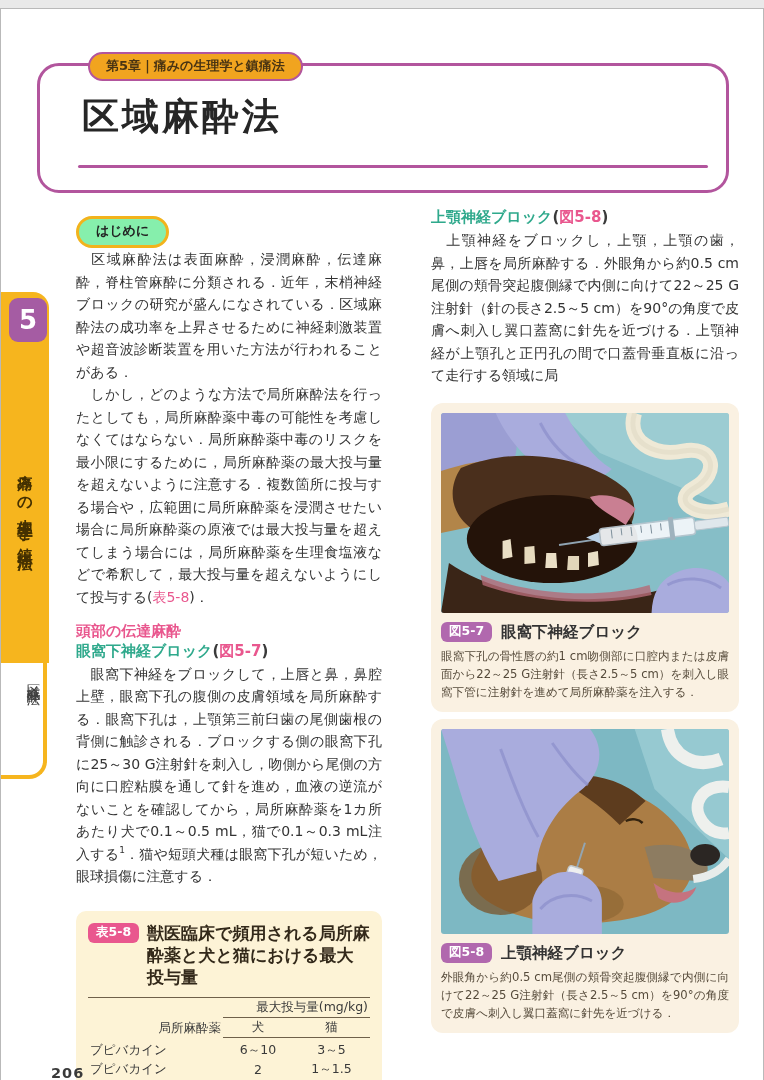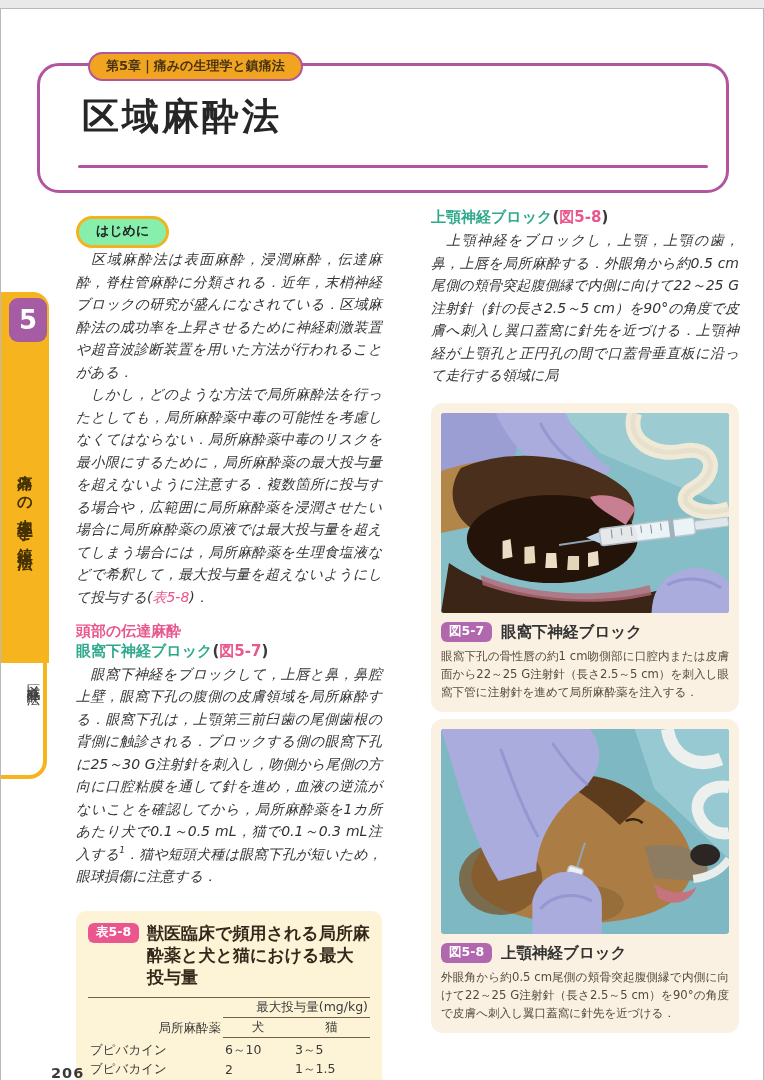--- a/index.html
+++ b/index.html
@@ -17,42 +17,42 @@
   .side-vert-title{position:absolute;left:0;top:62px;width:48px;height:300px;display:flex;justify-content:center;writing-mode:vertical-rl;font-size:15.5px;font-weight:bold;color:#443000;letter-spacing:3px;line-height:48px;text-align:left;}
   .side-section{position:absolute;left:0;top:654px;width:42px;height:112px;background:#fff;border-right:4px solid #f6b51e;border-bottom:4px solid #f6b51e;border-radius:0 0 18px 0;box-sizing:content-box;}
   .side-section-label{position:absolute;left:0;top:10px;width:42px;display:flex;justify-content:center;writing-mode:vertical-rl;font-size:13.5px;color:#3d3d3d;letter-spacing:2px;}
 
   
   .col-left{position:absolute;left:75px;top:207px;width:306px;}
   .col-right{position:absolute;left:391px;top:198px;width:308px;padding-left:39px;}
 
   .intro-pill{display:inline-block;border:3px solid #f2b31c;border-radius:17px;padding:3px 17px 5px;font-size:13px;font-weight:bold;color:#222;background:#86efac;}
 
-  p.body{font-size:14px;line-height:1.61;text-align:justify;color:#333;margin:0;font-style:italic;}
+  p.body{font-size:14px;line-height:1.61;text-align:justify;color:#333;margin:0;}
   .p-top{margin-top:11px;}
   sup{font-size:9px;}
 
   h3.h-pink{font-size:15px;font-weight:bold;color:#e9578e;margin:13px 0 0;}
   h4.h-teal{font-size:15px;font-weight:bold;color:#2fa98c;margin:1px 0 2px;}
   h4.h-teal .seg-dark{color:#3a3a3a;}
   .seg-pink{color:#e9578e;}
   .seg-dark{color:#3a3a3a;}
 
   
   .table-card{margin-top:23px;background:#fdf3d6;border-radius:10px;padding:11px 12px 13px;width:306px;box-sizing:border-box;}
   .table-head-row{display:flex;align-items:flex-start;gap:8px;}
   .badge-pink{flex:0 0 auto;background:#e9578e;color:#fff;border-radius:6px;padding:1px 8px 2px;font-size:12.5px;font-weight:bold;margin-top:1px;}
   .table-title{font-size:17px;font-weight:bold;color:#33291a;line-height:1.3;}
   table.dose{width:100%;margin-top:9px;border-collapse:collapse;font-size:12.5px;color:#3a3a3a;}
   table.dose th,table.dose td{padding:1px 2px;font-weight:normal;}
   .t-top{border-top:1.6px solid #6f604a;}
   .t-group{border-bottom:1px solid #6f604a;text-align:right;font-weight:bold;}
   .t-sub{border-bottom:1.6px solid #6f604a;text-align:center;font-weight:bold;}
   .t-drug{text-align:right;font-weight:bold;vertical-align:bottom;}
-  td.num{}
+  td.num{text-align:center;}
   tr.lastrow td{border-bottom:1.6px solid #6f604a;padding-bottom:4px;}
   tr.firstrow td{padding-top:4px;}
 
   
   .fig-card{background:#faf1e2;border-radius:12px;padding:10px;width:308px;box-sizing:border-box;}
   .fig1{margin-top:16px;}
   .fig2{margin-top:7px;}
   .photo{display:block;width:288px;border-radius:3px;}
   .cap-row{display:flex;align-items:center;gap:9px;margin-top:9px;}
   .badge-purple{flex:0 0 auto;background:#b168ae;color:#fff;border-radius:6px;padding:1px 8px 2px;font-size:12.5px;font-weight:bold;}

